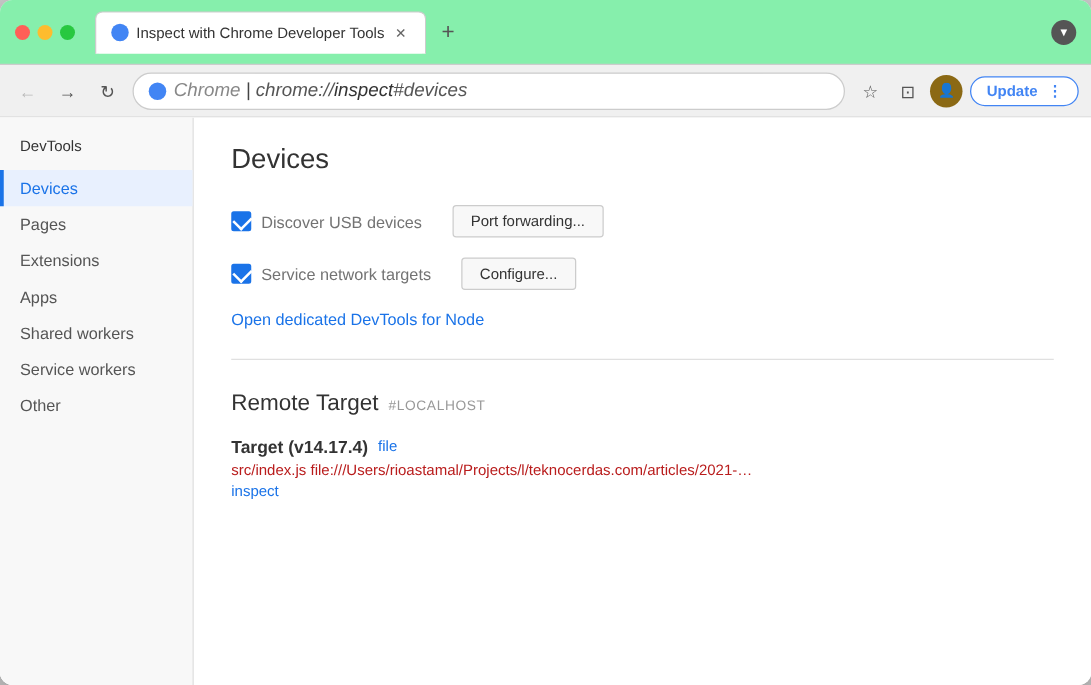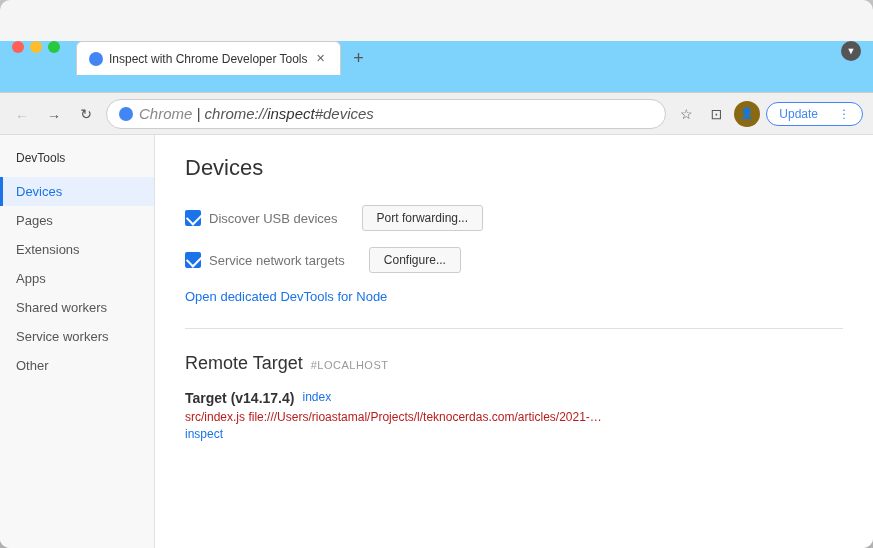--- a/index.html
+++ b/index.html
@@ -17,29 +17,28 @@
       height: 548px;
       background: #f5f5f5;
       border-radius: 10px;
       box-shadow: 0 10px 40px rgba(0,0,0,0.4);
       overflow: hidden;
       display: flex;
       flex-direction: column;
     }
     
     .title-bar {
-      background: #7dd3fc;
+      background: #86efac;
       height: 52px;
       display: flex;
-      align-items: flex-start;
+      align-items: center;
       padding: 0 12px;
       gap: 8px;
       flex-shrink: 0;
       border-bottom: 1px solid #ccc;
-      margin-top: 41px;
     }
     .traffic-lights {
       display: flex;
       gap: 6px;
       margin-right: 8px;
     }
     .traffic-light {
       width: 12px;
       height: 12px;
       border-radius: 50%;
@@ -177,25 +176,25 @@
       font-size: 11px;
       font-weight: bold;
     }
     .update-btn {
       background: white;
       border: 1px solid #4285f4;
       color: #4285f4;
       border-radius: 14px;
       padding: 4px 12px;
       font-size: 12px;
-      font-weight: 400;
-      cursor: pointer;
-      display: flex;
-      align-items: center;
-      gap: 20px;
+      font-weight: 700;
+      cursor: pointer;
+      display: flex;
+      align-items: center;
+      gap: 8px;
     }
     
     .content-area {
       display: flex;
       flex: 1;
       overflow: hidden;
       background: #fff;
     }
     
     .sidebar {
@@ -316,20 +315,21 @@
       color: #999;
       text-transform: uppercase;
       letter-spacing: 0.5px;
     }
     .target-title {
       font-size: 14px;
       font-weight: 600;
       color: #333;
       margin-bottom: 4px;
       display: flex;
+      align-items: center;
       gap: 8px;
     }
     .trace-link {
       font-size: 12px;
       font-weight: 400;
       color: #1a73e8;
       cursor: pointer;
       text-decoration: none;
     }
     .target-file {
@@ -444,21 +444,21 @@
       <hr class="divider">
 
       <div class="section-title">
         <span>Remote Target</span>
         <span class="section-subtitle">#LOCALHOST</span>
       </div>
 
       <div>
         <div class="target-title">
           <span>Target (v14.17.4)</span>
-          <a class="trace-link">index</a>
+          <a class="trace-link">file</a>
         </div>
         <div class="target-file">
           <span>src/index.js</span>
           <span> </span>
           <span>file:///Users/rioastamal/Projects/l/teknocerdas.com/articles/2021-…</span>
         </div>
         <a class="inspect-link">inspect</a>
       </div>
     </div>
   </div>

